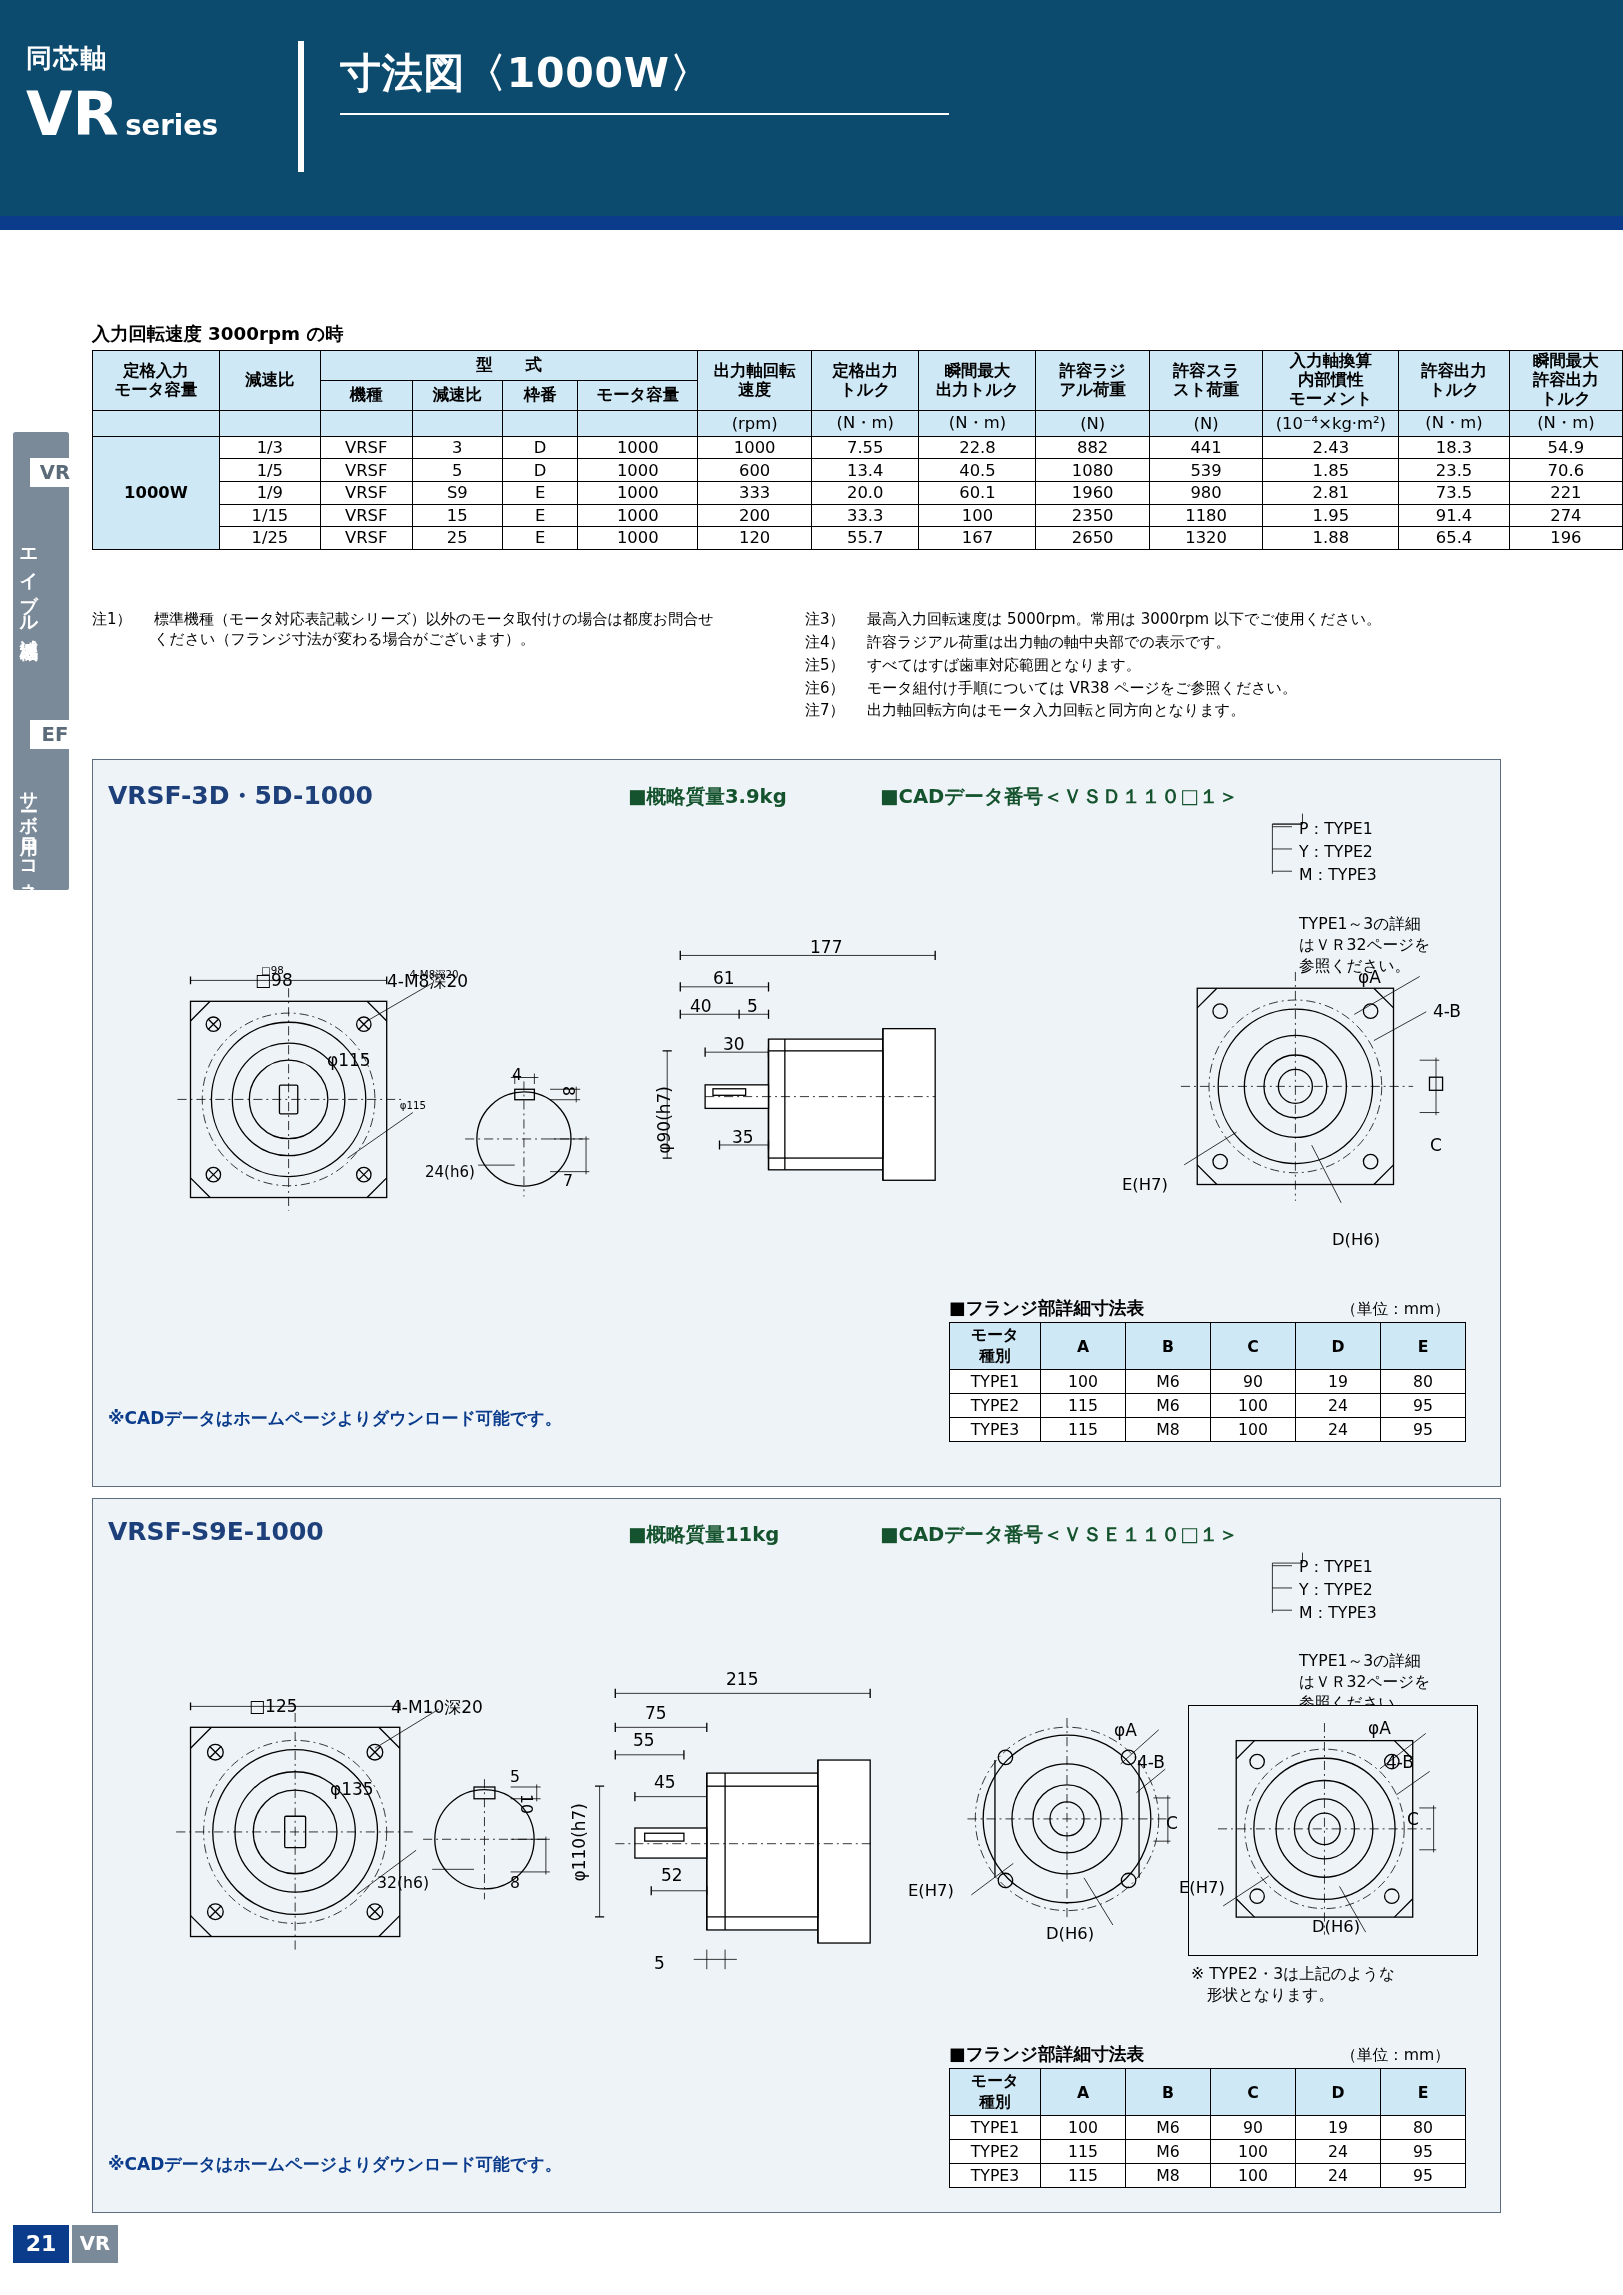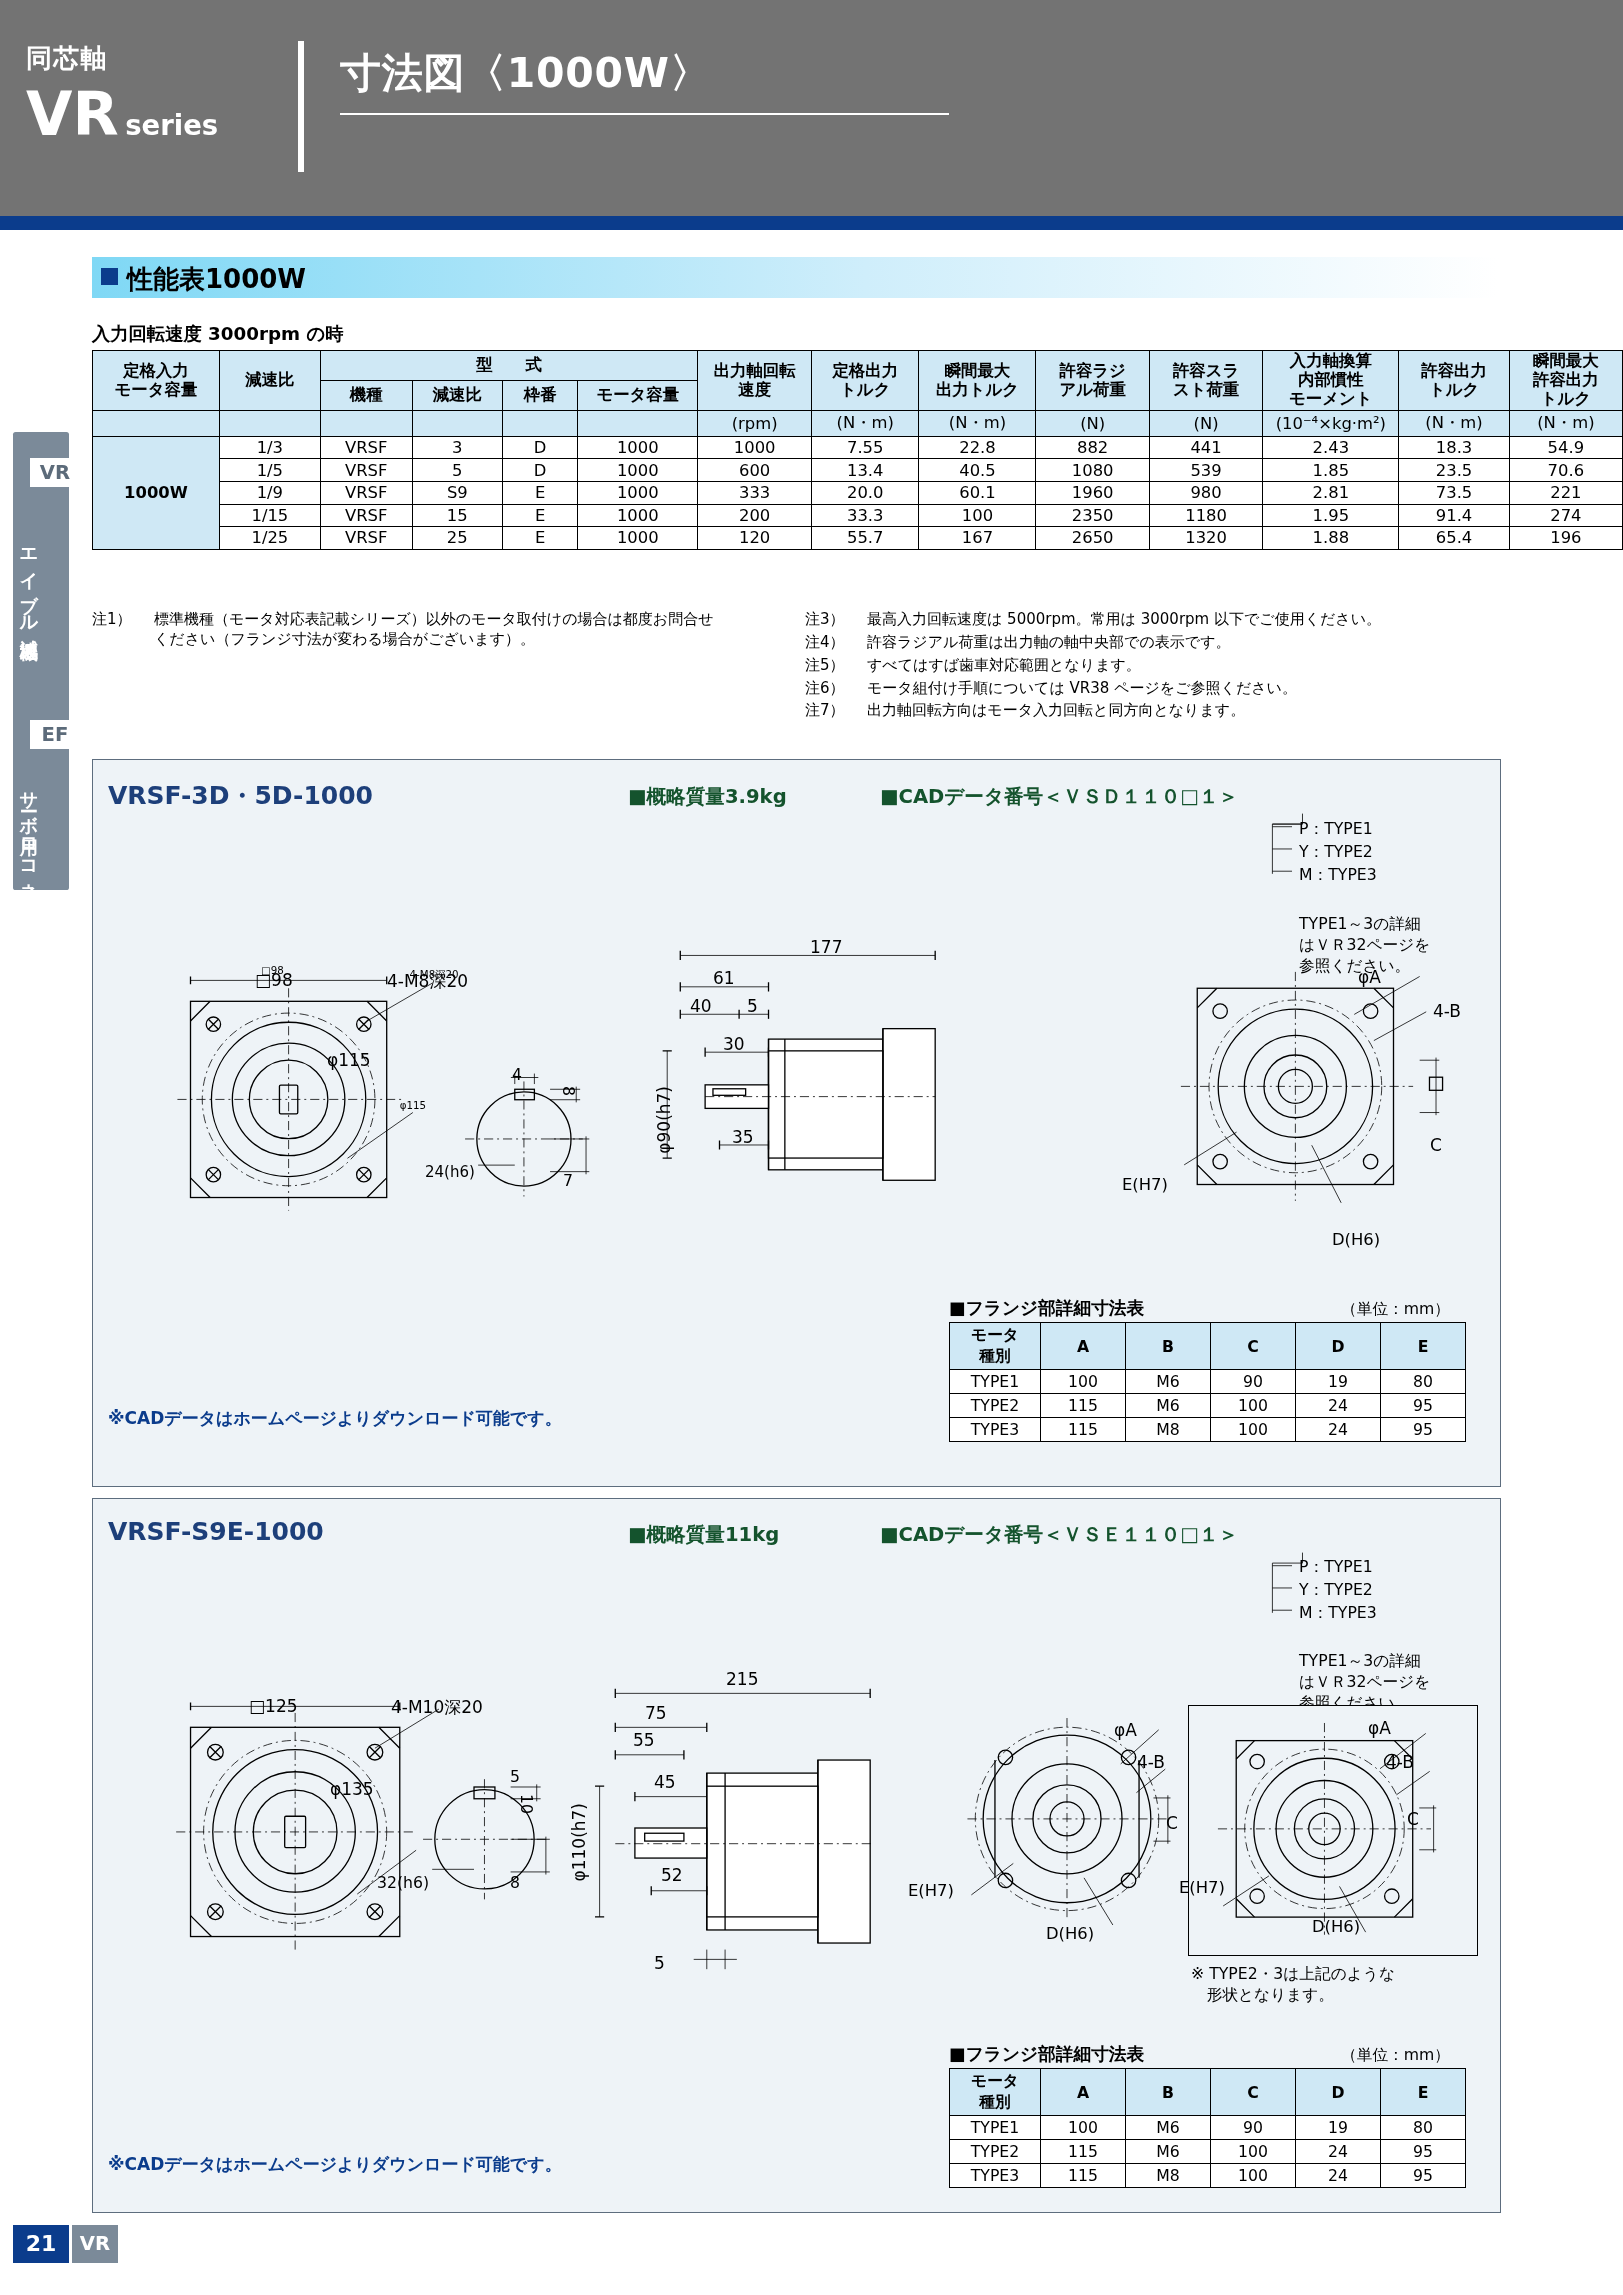--- a/index.html
+++ b/index.html
@@ -7,21 +7,21 @@
     width:1623px;height:2295px;
     background:#ffffff;
     font-family:"DejaVu Sans","Liberation Sans",sans-serif;
     color:#000;
     position:relative;
     overflow:hidden;
   }
   .page{position:relative;width:1623px;height:2295px;}
 
   
-  .header{position:absolute;left:0;top:0;width:1623px;height:216px;background:#737373;}
+  .header{position:absolute;left:0;top:0;width:1623px;height:216px;background:#0c4a6e;}
   .header-left{position:absolute;left:26px;top:41px;width:255px;height:137px;color:#fff;}
   .hl-sub{font-size:26px;font-weight:bold;letter-spacing:1.3px;}
   .hl-main{font-size:60px;font-weight:bold;line-height:1;margin-top:7.9px;}
   .hl-main .ser{font-size:27.5px;font-weight:bold;margin-left:6.5px;}
   .header-divider{position:absolute;left:298px;top:41px;width:5.9px;height:131px;background:#ffffff;}
   .header-right{position:absolute;left:340px;top:46px;color:#fff;}
   .hr-line1{font-size:41px;font-weight:bold;letter-spacing:0.7px;}
   .hr-rule{width:609px;height:2.6px;background:#fff;margin:11.8px 0 10.5px 0;}
   .hr-line2{font-size:30px;font-weight:bold;letter-spacing:0.7px;}
   .header-bottom{position:absolute;left:0;top:216px;width:1623px;height:14.4px;background:#0b3c8c;}
@@ -116,24 +116,20 @@
     <div class="st-inner" style="height:0"></div>
     <div style="position:absolute;left:5.2px;top:105px;width:46px;height:170px;">
       <div style="writing-mode:vertical-rl;text-orientation:upright;font-size:18.3px;font-weight:bold;line-height:1.1;letter-spacing:1.3px;color:#fff;">エイブル減速機</div>
     </div>
     <div class="st-box" style="top:288px">EF</div>
     <div style="position:absolute;left:5.2px;top:347px;width:46px;height:209px;">
       <div style="writing-mode:vertical-rl;text-orientation:upright;font-size:18.3px;font-weight:bold;line-height:1.1;letter-spacing:1.3px;color:#fff;">サーボ用ロコネット減速機</div>
     </div>
   </div>
 
-  <div class="secbar">
-    <div class="sq"></div>
-    <div class="txt">性能表1000W</div>
-  </div>
   <div class="tbl-caption">入力回転速度 3000rpm の時</div>
 
   <table class="perf">
     <tbody>
         <tr>
       <td class="hdr" rowspan="2" style="width:124px">定格入力<br>モータ容量</td>
       <td class="hdr" rowspan="2" style="width:98px">減速比</td>
       <td class="hdr" colspan="4" style="width:366px">型　　式</td>
       <td class="hdr" rowspan="2" style="width:111px">出力軸回転<br>速度</td>
       <td class="hdr" rowspan="2" style="width:105px">定格出力<br>トルク</td>

